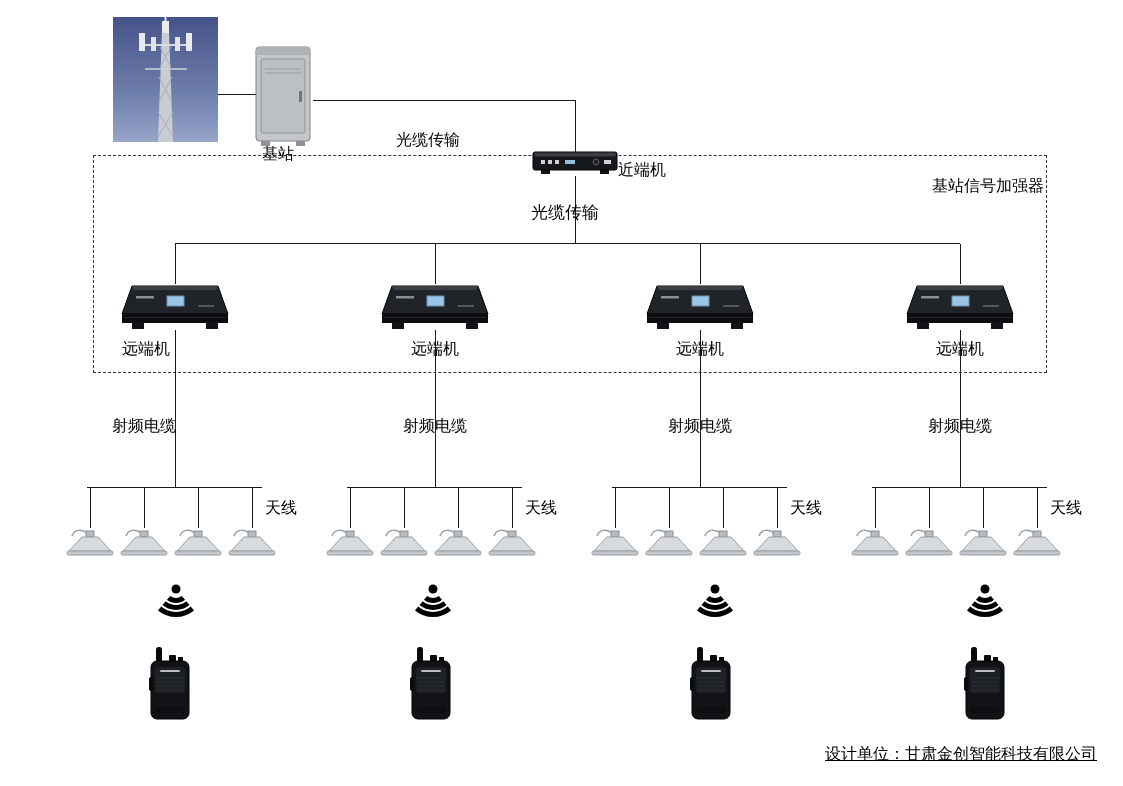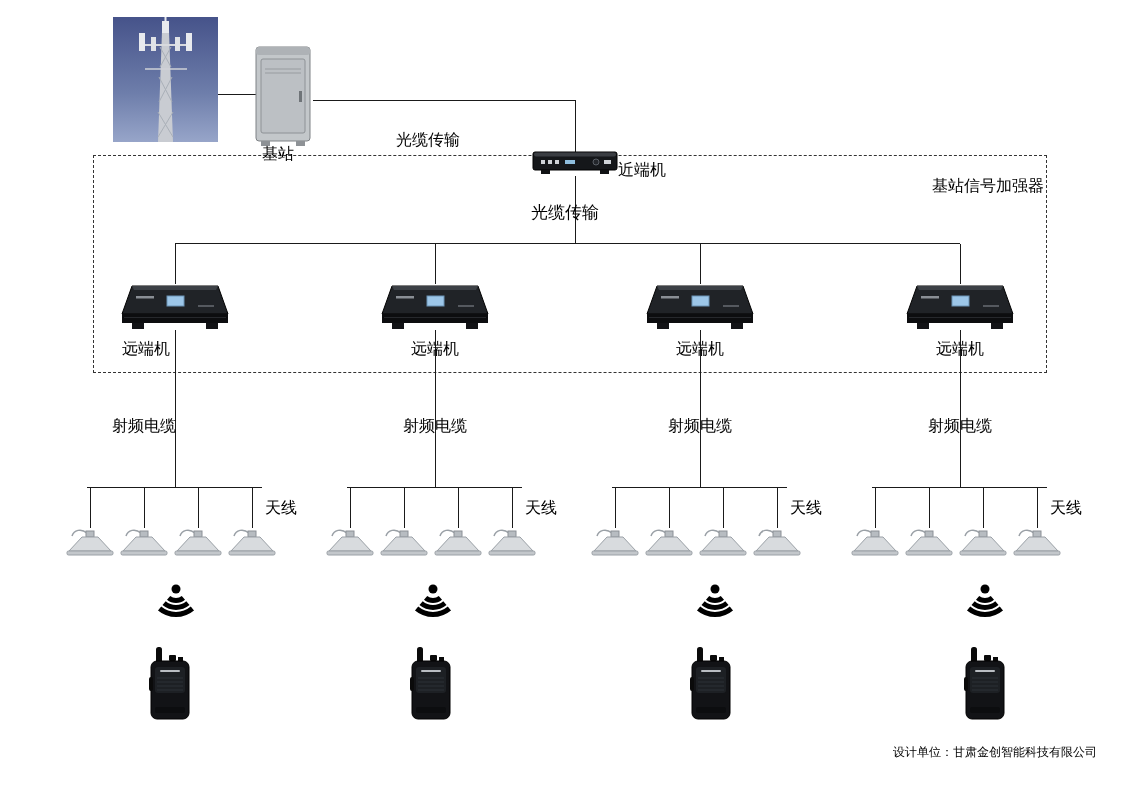--- a/index.html
+++ b/index.html
@@ -10,21 +10,21 @@
   }
   .wires{position:absolute;left:0;top:0;z-index:1;}
   .dashed-box{
     position:absolute;left:93px;top:155px;width:954px;height:218px;
     border:1px dashed #333;z-index:0;box-sizing:border-box;
   }
   .lbl{position:absolute;z-index:3;font-size:16px;line-height:1.1;white-space:nowrap;}
   .lbl-big{font-size:17px;}
   .dev{position:absolute;z-index:2;line-height:0;}
   .footer{
-    position:absolute;right:26px;top:744px;z-index:3;font-size:12px;white-space:nowrap;
+    position:absolute;right:26px;top:744px;z-index:3;font-size:16px;white-space:nowrap;text-decoration:underline;
   }
   svg{display:block;}
 </style>
 </head>
 <body>
 
 <svg width="0" height="0" style="position:absolute" aria-hidden="true">
   <defs>
     <linearGradient id="sky" x1="0" y1="0" x2="0" y2="1">
       <stop offset="0" stop-color="#46538a"></stop>

